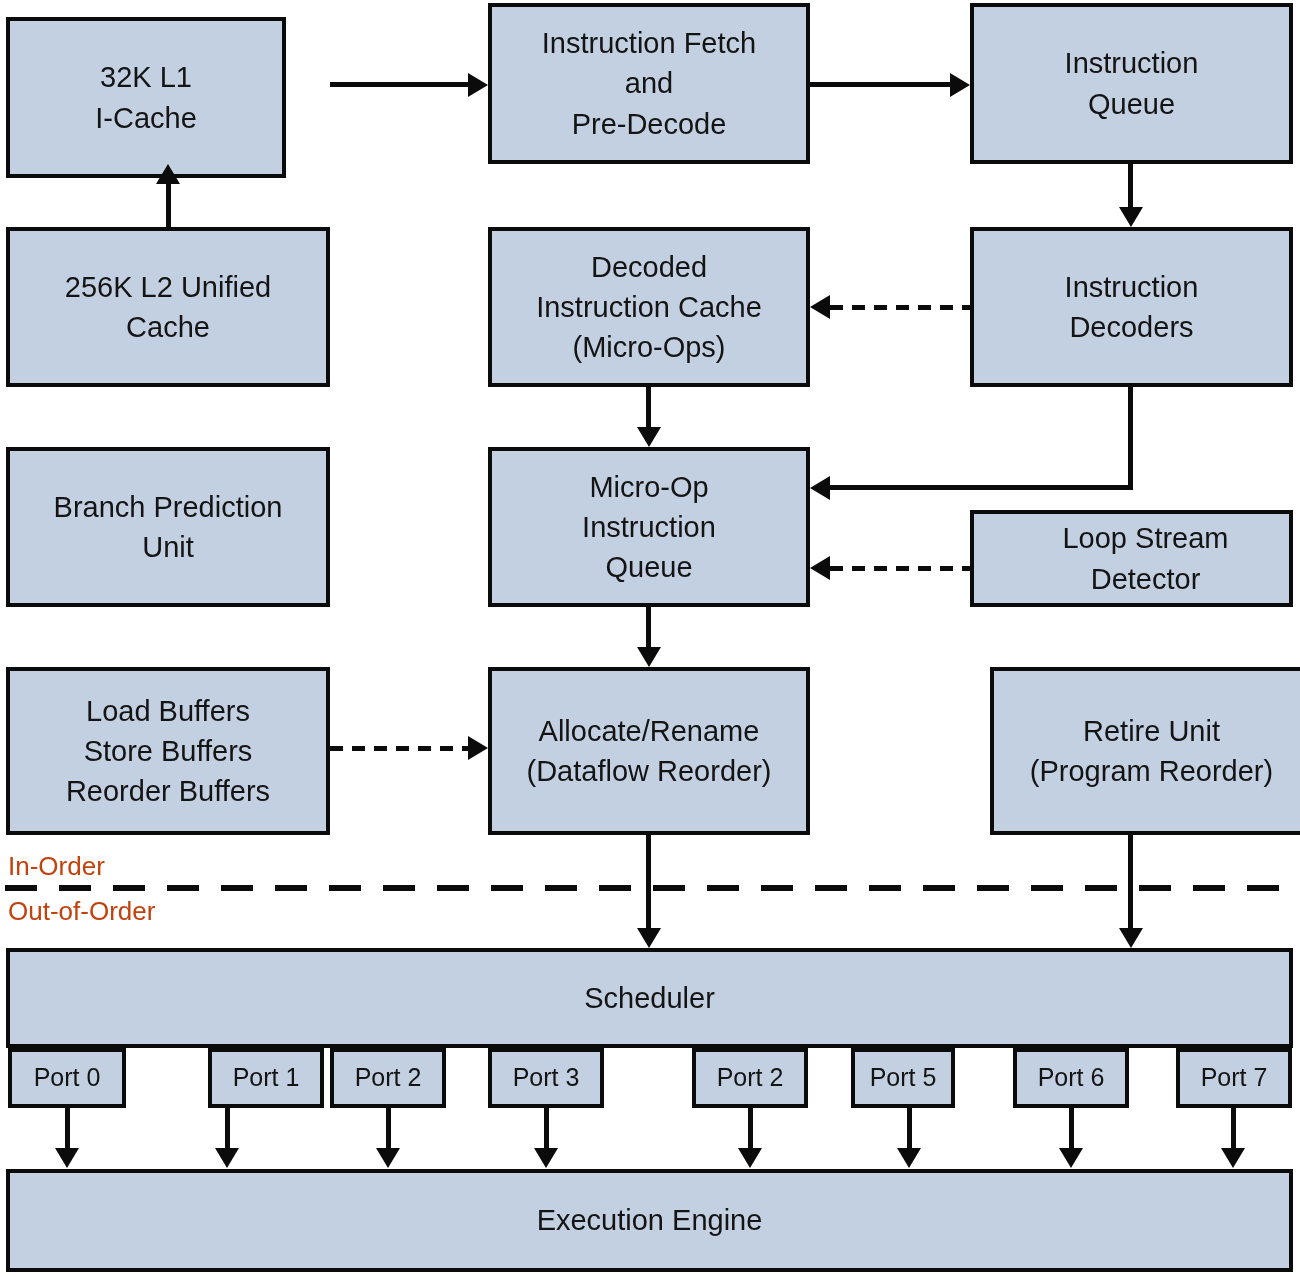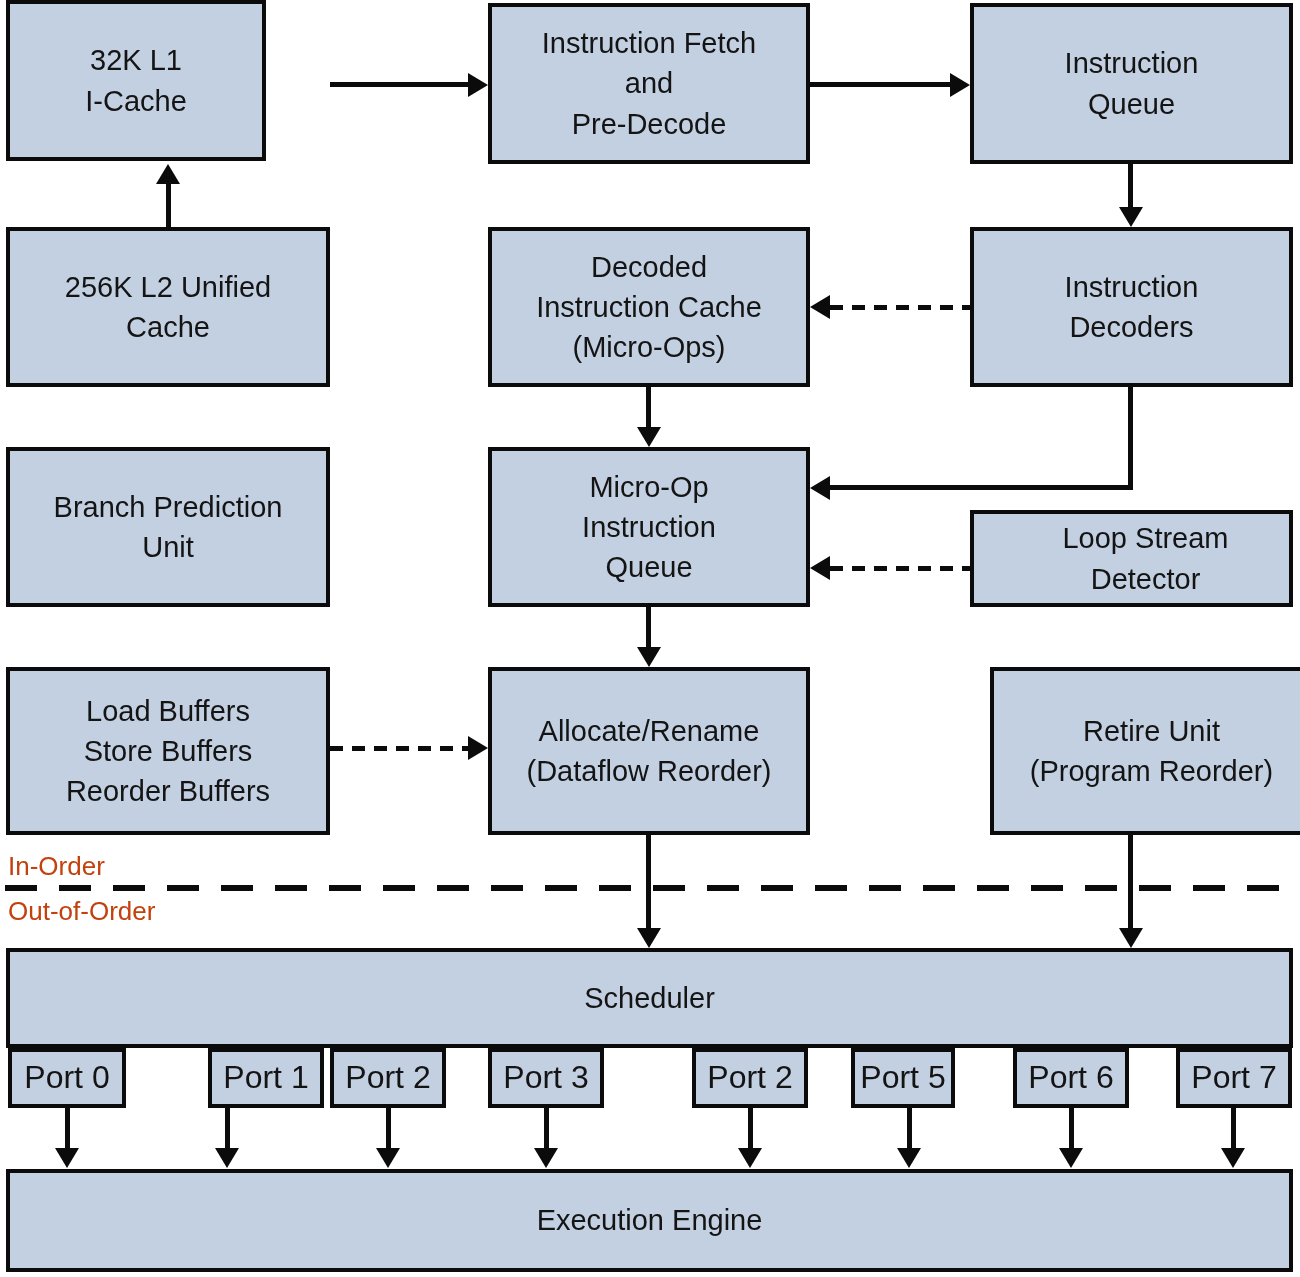--- a/index.html
+++ b/index.html
@@ -20,21 +20,21 @@
     display: flex;
     align-items: center;
     justify-content: center;
     text-align: center;
     font-size: 29px;
     line-height: 1.38;
     white-space: pre-line;
     color: #141414;
   }
   .port {
-    font-size: 32px;
+    font-size: 25px;
     line-height: 1.1;
   }
   .ln { position: absolute; background: #0b0b0b; }
   .dash-h {
     position: absolute;
     background: repeating-linear-gradient(90deg, #0b0b0b 0 13px, transparent 13px 22px);
   }
   .divider {
     position: absolute;
     background: repeating-linear-gradient(90deg, #0b0b0b 0 32px, transparent 32px 54px);
@@ -45,21 +45,21 @@
   .ah-left  { border-top: 12px solid transparent; border-bottom: 12px solid transparent; border-right: 20px solid #0b0b0b; }
   .ah-right { border-top: 12px solid transparent; border-bottom: 12px solid transparent; border-left: 20px solid #0b0b0b; }
   .region-label {
     position: absolute;
     font-size: 26px;
     line-height: 1.1;
     color: #c2410c;
   }
 
   
-  #b-l1      { left: 6px;   top: 0;   width: 260px; height: 161px; }
+  #b-l1      { left: 6px;   top: 17px;   width: 280px; height: 161px; }
   #b-fetch   { left: 488px; top: 3px;   width: 322px; height: 161px; }
   #b-iq      { left: 970px; top: 3px;   width: 323px; height: 161px; }
   #b-l2      { left: 6px;   top: 227px; width: 324px; height: 160px; }
   #b-dic     { left: 488px; top: 227px; width: 322px; height: 160px; }
   #b-dec     { left: 970px; top: 227px; width: 323px; height: 160px; }
   #b-bpu     { left: 6px;   top: 447px; width: 324px; height: 160px; }
   #b-moq     { left: 488px; top: 447px; width: 322px; height: 160px; text-align: center; }
   #b-lsd     { left: 970px; top: 510px; width: 323px; height: 97px; padding-left: 28px; }
   #b-buf     { left: 6px;   top: 667px; width: 324px; height: 168px; }
   #b-ar      { left: 488px; top: 667px; width: 322px; height: 168px; }

